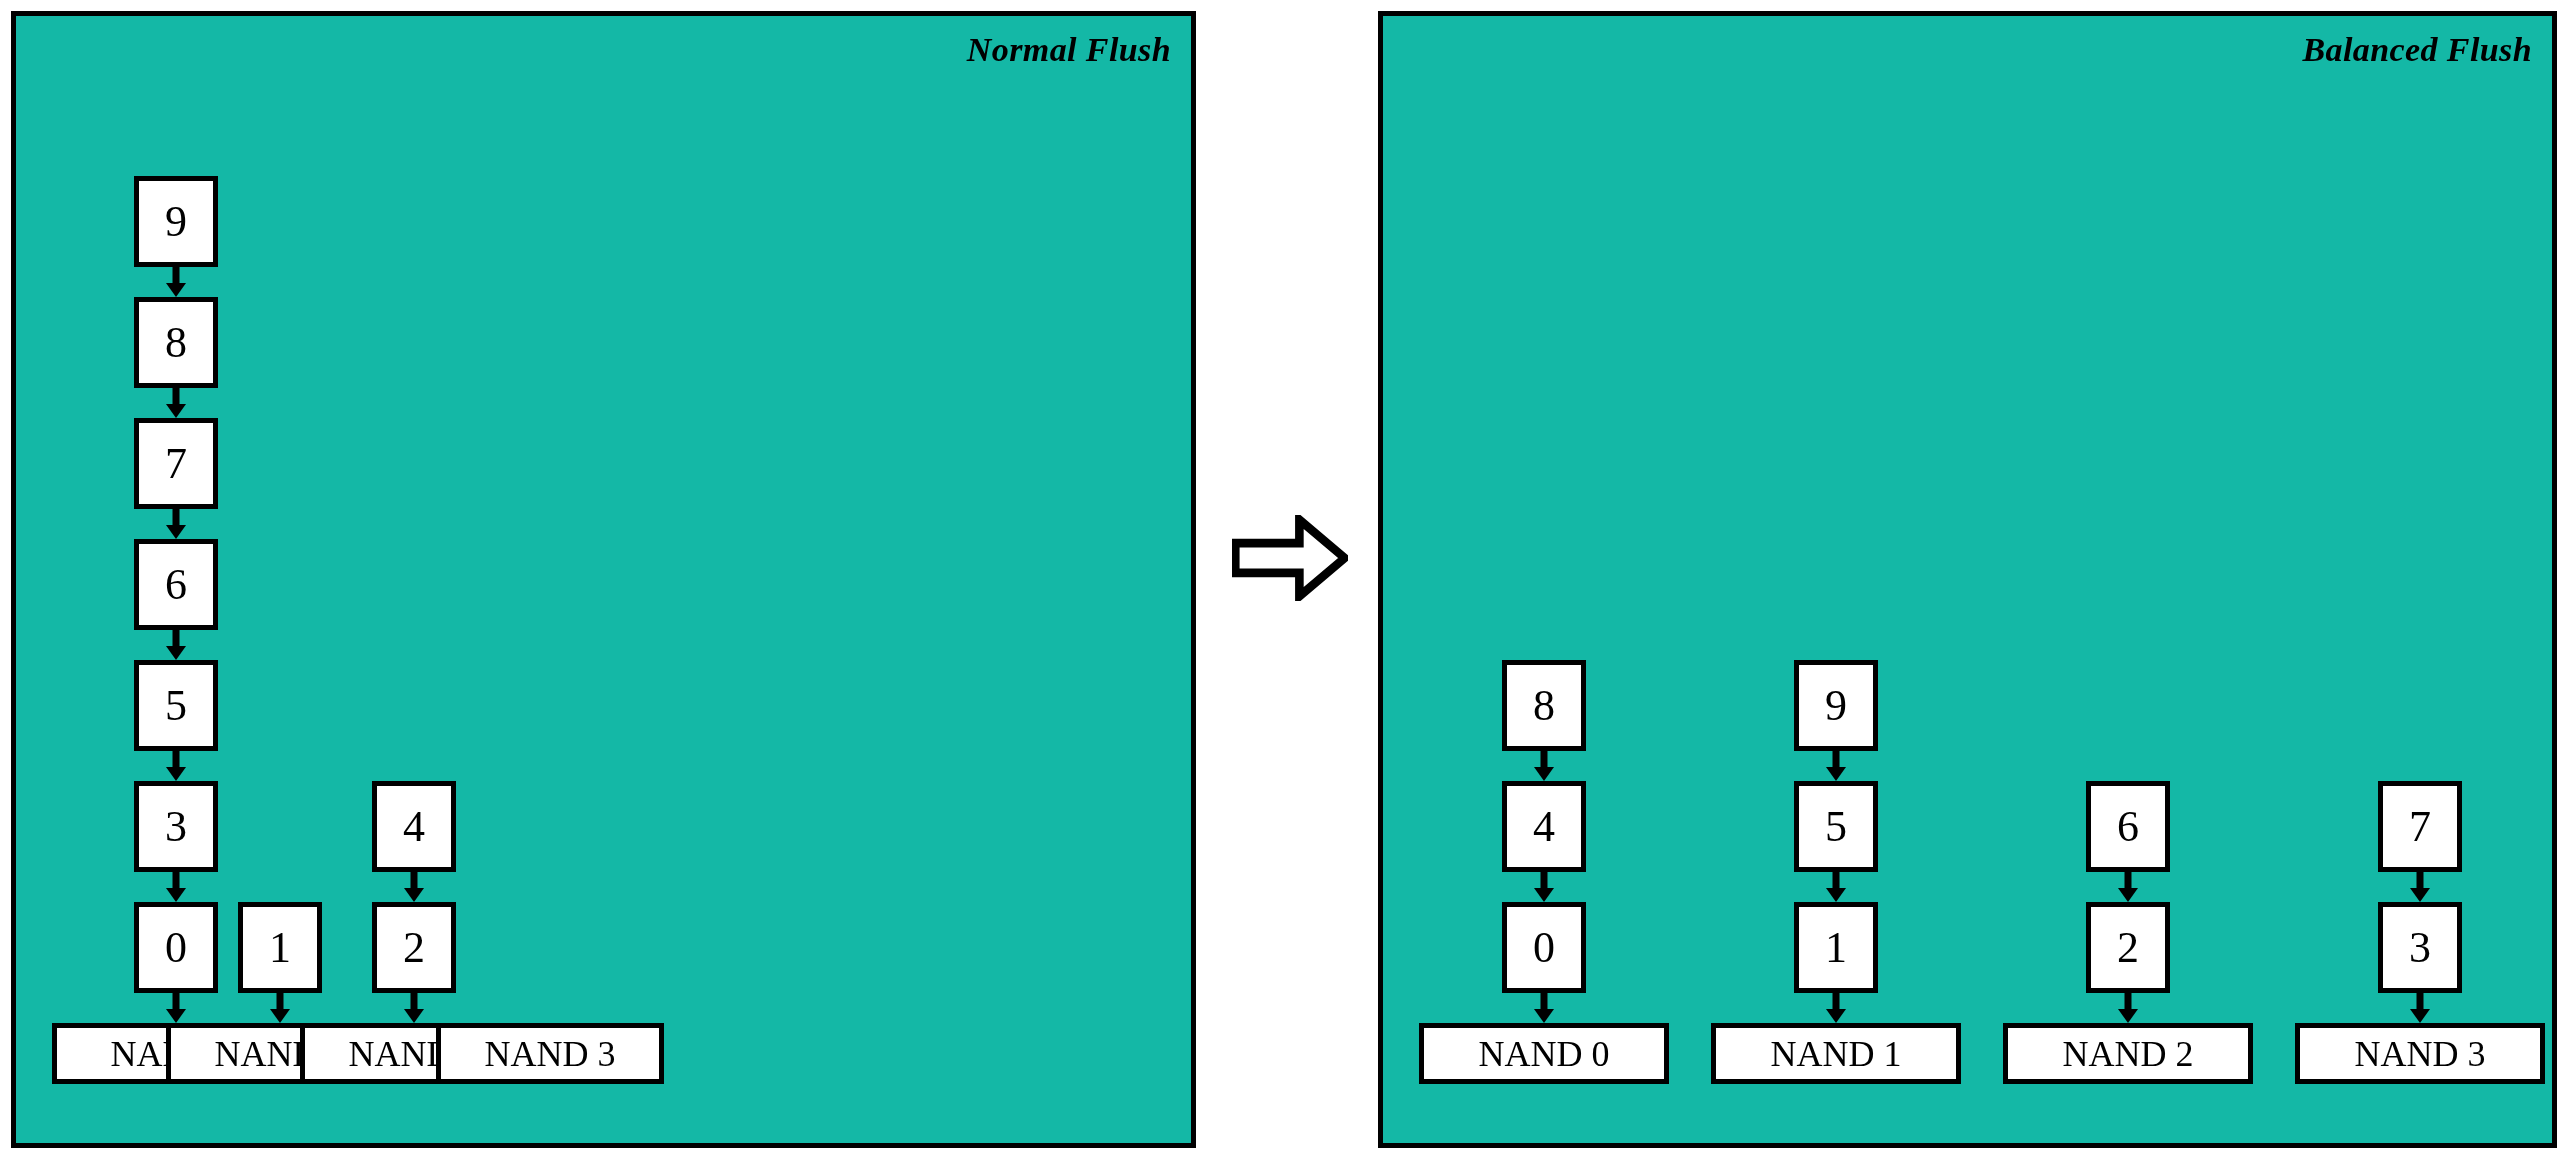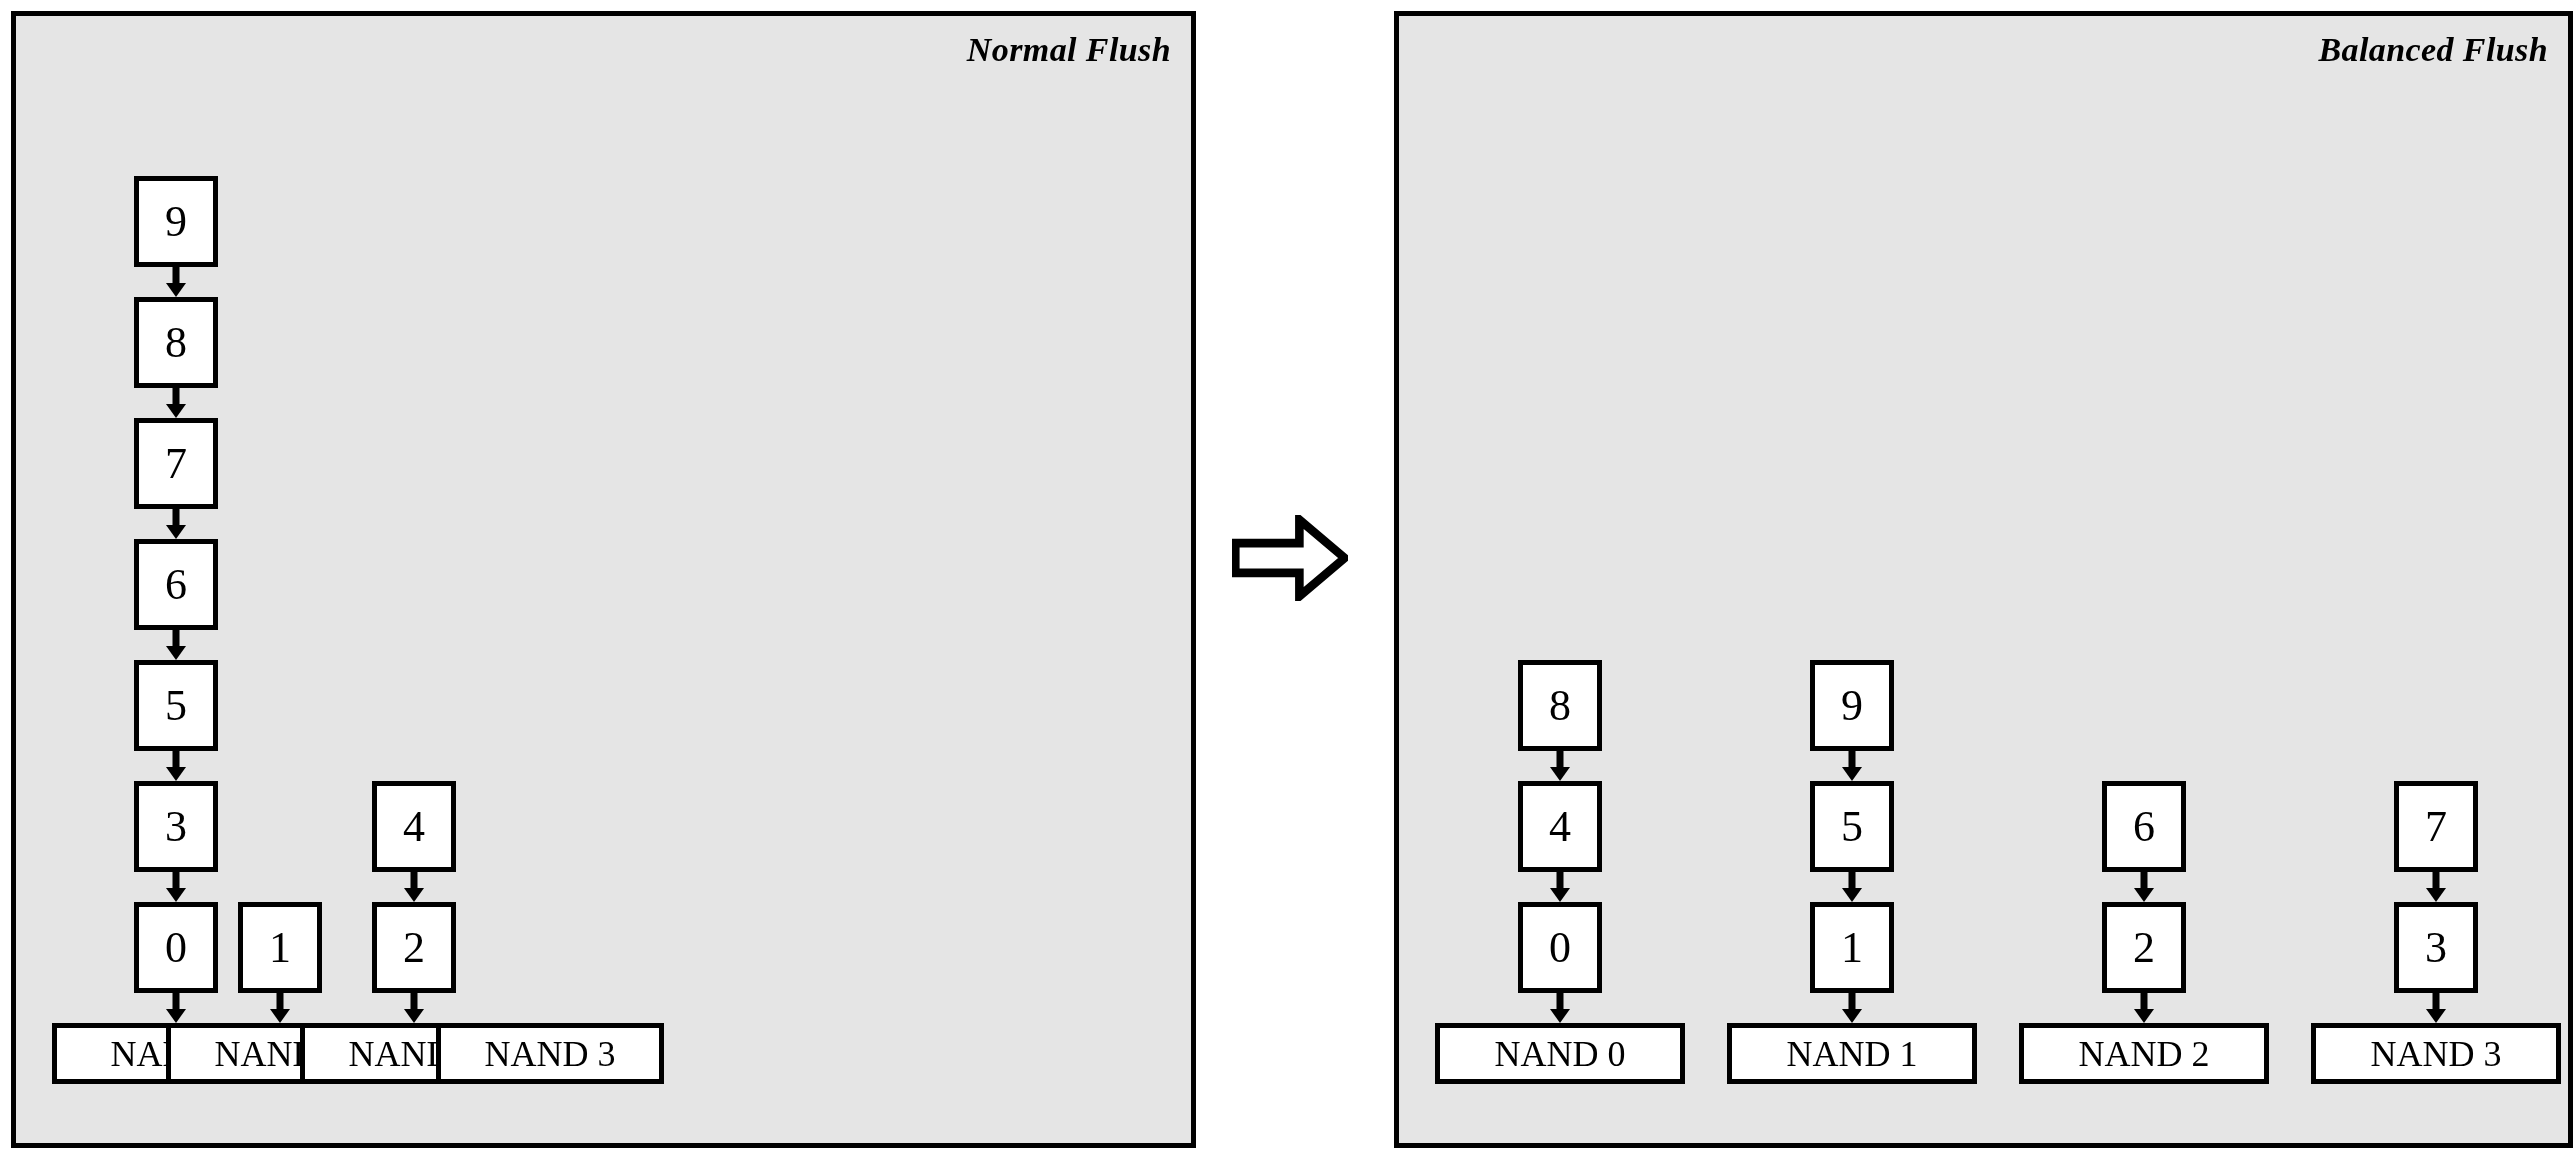--- a/index.html
+++ b/index.html
@@ -14,21 +14,21 @@
     background: #ffffff;
     font-family: "Liberation Serif", "DejaVu Serif", serif;
     overflow: hidden;
   }
 
   
   .panel {
     position: absolute;
     box-sizing: border-box;
     border: 5.5px solid #000000;
-    background: #e5e5e5;
+    background: #14b8a6;
   }
   .panel-title {
     position: absolute;
     top: 17px;
     right: 20px;
     font-weight: bold;
     font-style: italic;
     font-size: 34px;
     line-height: 1;
     color: #000000;
@@ -145,21 +145,21 @@
       <div class="nand-box" style="position: absolute; left: 284px; top: 1007px; width: 228px;">NAND 2</div>
       <div class="column" style="left: 356px; top: 765px;">
         <div class="cell-box">4</div>
         <div class="arrow-down"></div>
         <div class="cell-box">2</div>
         <div class="arrow-down"></div>
       </div>
       <div class="nand-box" style="position: absolute; left: 420px; top: 1007px; width: 228px;">NAND 3</div>
     </div>
 
-  <div class="panel" id="panel-right" style="left:1378px; top:11px; width:1179px; height:1137px;margin-left:16px;">
+  <div class="panel" id="panel-right" style="left:1378px; top:11px; width:1179px; height:1137px;">
     <div class="panel-title">Balanced Flush</div>
   <div class="nand-box" style="position: absolute; left: 36px; top: 1007px; width: 250px;">NAND 0</div>
       <div class="column" style="left: 119px; top: 644px;">
         <div class="cell-box">8</div>
         <div class="arrow-down"></div>
         <div class="cell-box">4</div>
         <div class="arrow-down"></div>
         <div class="cell-box">0</div>
         <div class="arrow-down"></div>
       </div>

